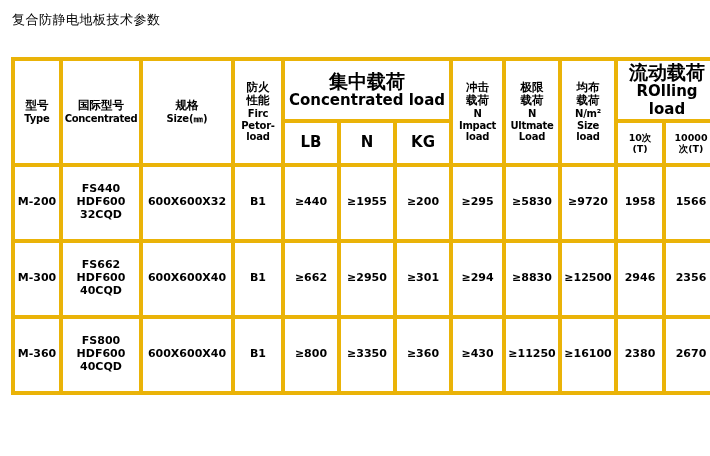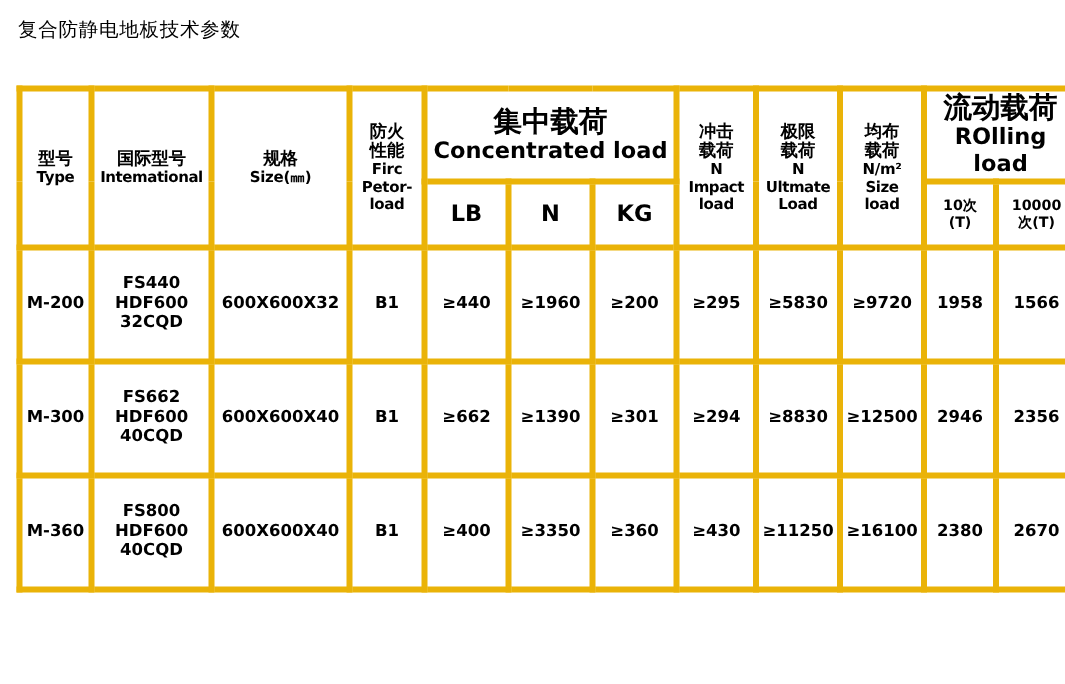--- a/index.html
+++ b/index.html
@@ -128,21 +128,21 @@
         <col class="c-roll2">
     </colgroup>
     <tbody>
       <tr class="hdr-top">
         <td rowspan="2">
           <span class="stack h-cn">型号</span>
           <span class="stack h-en">Type</span>
         </td>
         <td rowspan="2">
           <span class="stack h-cn">国际型号</span>
-          <span class="stack h-en tight">Intemational</span>
+          <span class="stack h-en tight">Concentrated</span>
         </td>
         <td rowspan="2">
           <span class="stack h-cn">规格</span>
           <span class="stack h-en">Size(㎜)</span>
         </td>
         <td rowspan="2">
           <span class="stack h-cn">防火</span>
           <span class="stack h-cn">性能</span>
           <span class="stack h-en">Firc</span>
           <span class="stack h-en">Petor-</span>
@@ -201,58 +201,58 @@
       <tr class="row-data">
         <td class="type-cell">M-200</td>
         <td class="multi">
           <span class="stack">FS440</span>
           <span class="stack">HDF600</span>
           <span class="stack">32CQD</span>
         </td>
         <td>600X600X32</td>
         <td>B1</td>
         <td class="ge">≥440</td>
-        <td class="ge">≥1960</td>
+        <td class="ge">≥1955</td>
         <td class="ge">≥200</td>
         <td class="ge">≥295</td>
         <td class="ge">≥5830</td>
         <td class="ge">≥9720</td>
         <td>1958</td>
         <td>1566</td>
       </tr>
 
       <tr class="row-data">
         <td class="type-cell">M-300</td>
         <td class="multi">
           <span class="stack">FS662</span>
           <span class="stack">HDF600</span>
           <span class="stack">40CQD</span>
         </td>
         <td>600X600X40</td>
         <td>B1</td>
         <td class="ge">≥662</td>
-        <td class="ge">≥1390</td>
+        <td class="ge">≥2950</td>
         <td class="ge">≥301</td>
         <td class="ge">≥294</td>
         <td class="ge">≥8830</td>
         <td class="ge">≥12500</td>
         <td>2946</td>
         <td>2356</td>
       </tr>
 
       <tr class="row-data">
         <td class="type-cell">M-360</td>
         <td class="multi">
           <span class="stack">FS800</span>
           <span class="stack">HDF600</span>
           <span class="stack">40CQD</span>
         </td>
         <td>600X600X40</td>
         <td>B1</td>
-        <td class="ge">≥400</td>
+        <td class="ge">≥800</td>
         <td class="ge">≥3350</td>
         <td class="ge">≥360</td>
         <td class="ge">≥430</td>
         <td class="ge">≥11250</td>
         <td class="ge">≥16100</td>
         <td>2380</td>
         <td>2670</td>
       </tr>
     </tbody>
   </table>

